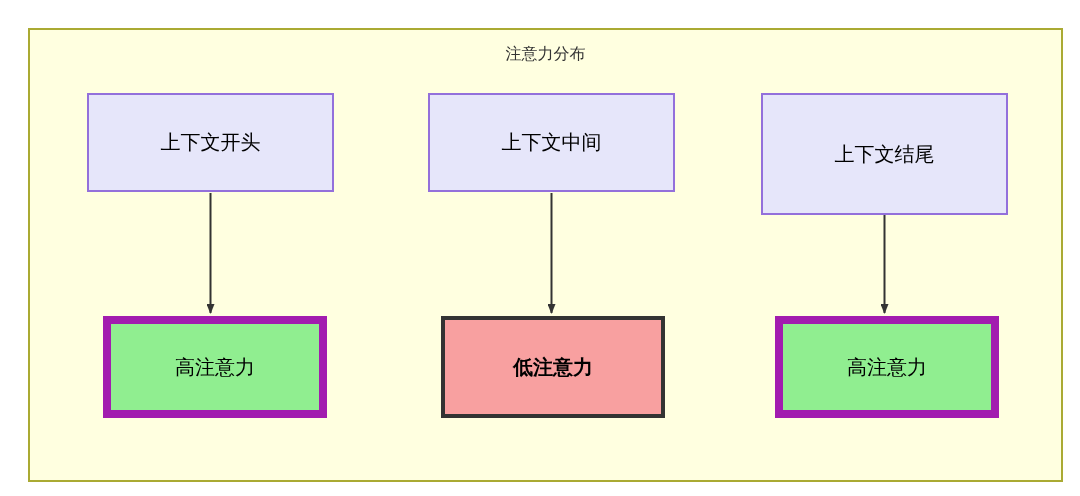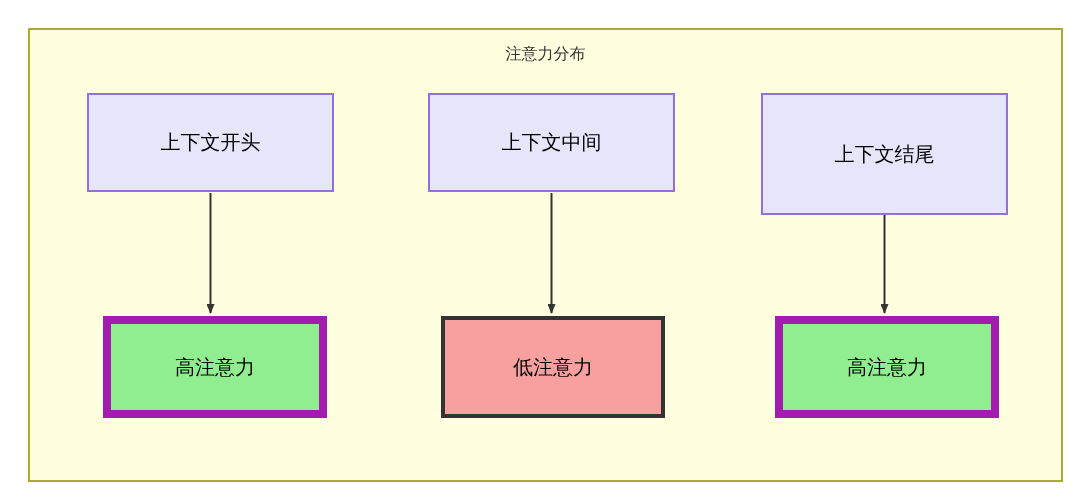--- a/index.html
+++ b/index.html
@@ -64,21 +64,21 @@
   .node-attn-low {
     background: #f8a0a0;
     border: 4px solid #333333;
   }
   
   #node-ctx-start { left: 87px;  top: 93px;  width: 247px; height: 99px; }
   #node-ctx-mid   { left: 428px; top: 93px;  width: 247px; height: 99px; text-align: right; }
   #node-ctx-end   { left: 761px; top: 93px;  width: 247px; height: 122px; }
   
   #node-attn-start { left: 103px; top: 316px; width: 224px; height: 102px; }
-  #node-attn-mid   { left: 441px; top: 316px; width: 224px; height: 102px; }
+  #node-attn-mid   { left: 441px; top: 316px; width: 224px; height: 102px; font-weight: bold; }
   #node-attn-end   { left: 775px; top: 316px; width: 224px; height: 102px; }
 
   
   .edge-layer {
     position: absolute;
     left: 0;
     top: 0;
     width: 1080px;
     height: 496px;
     pointer-events: none;

